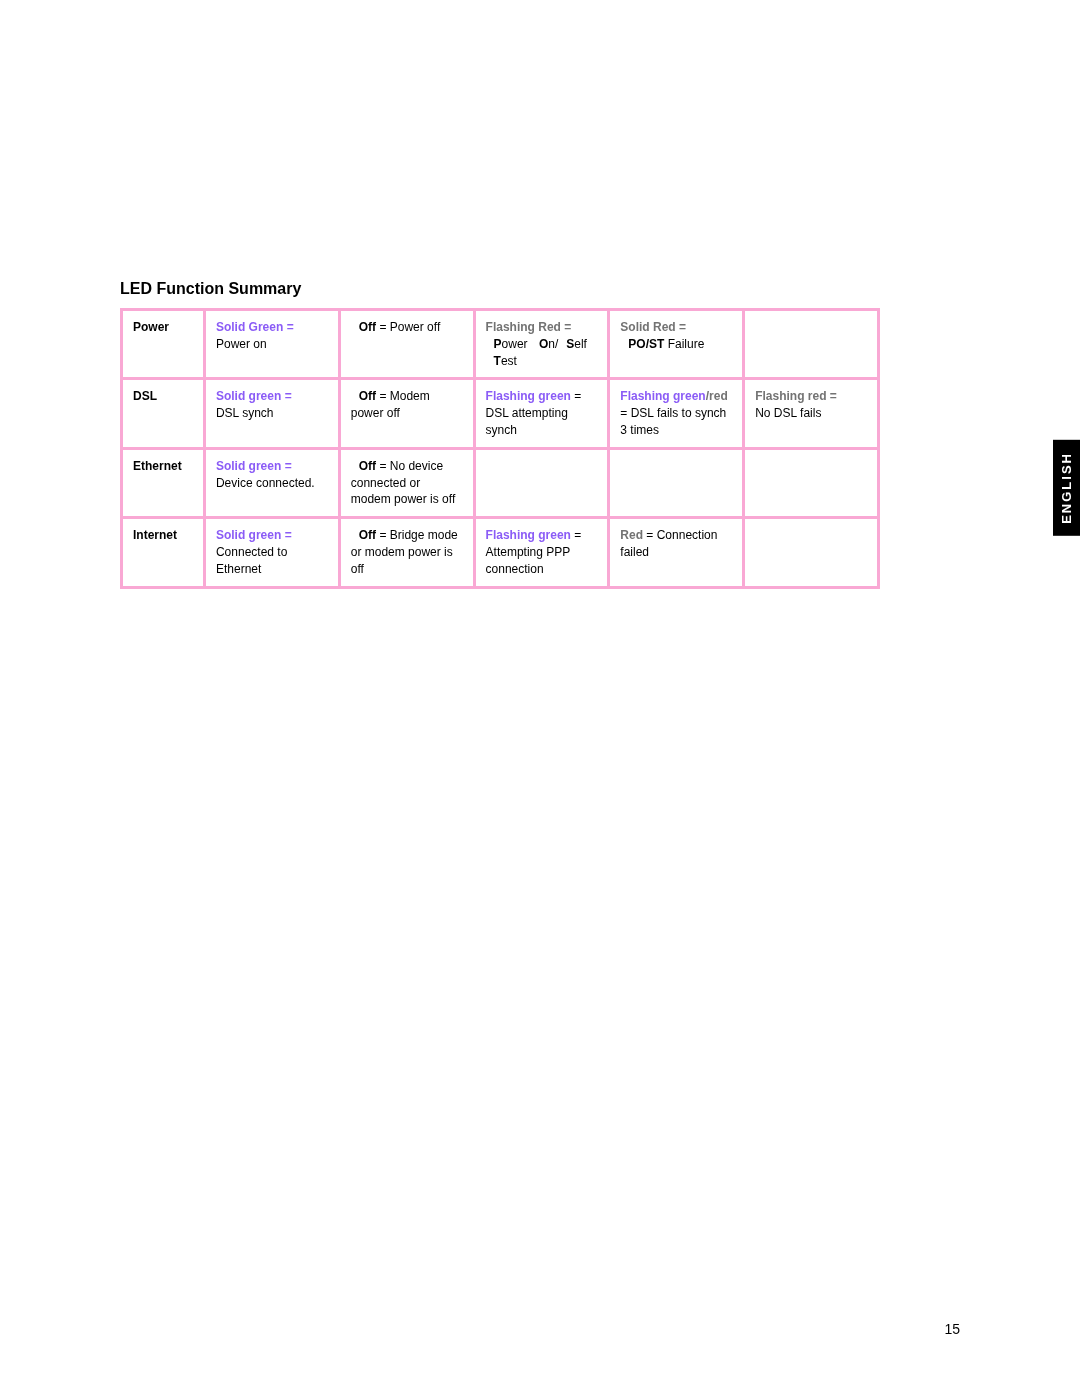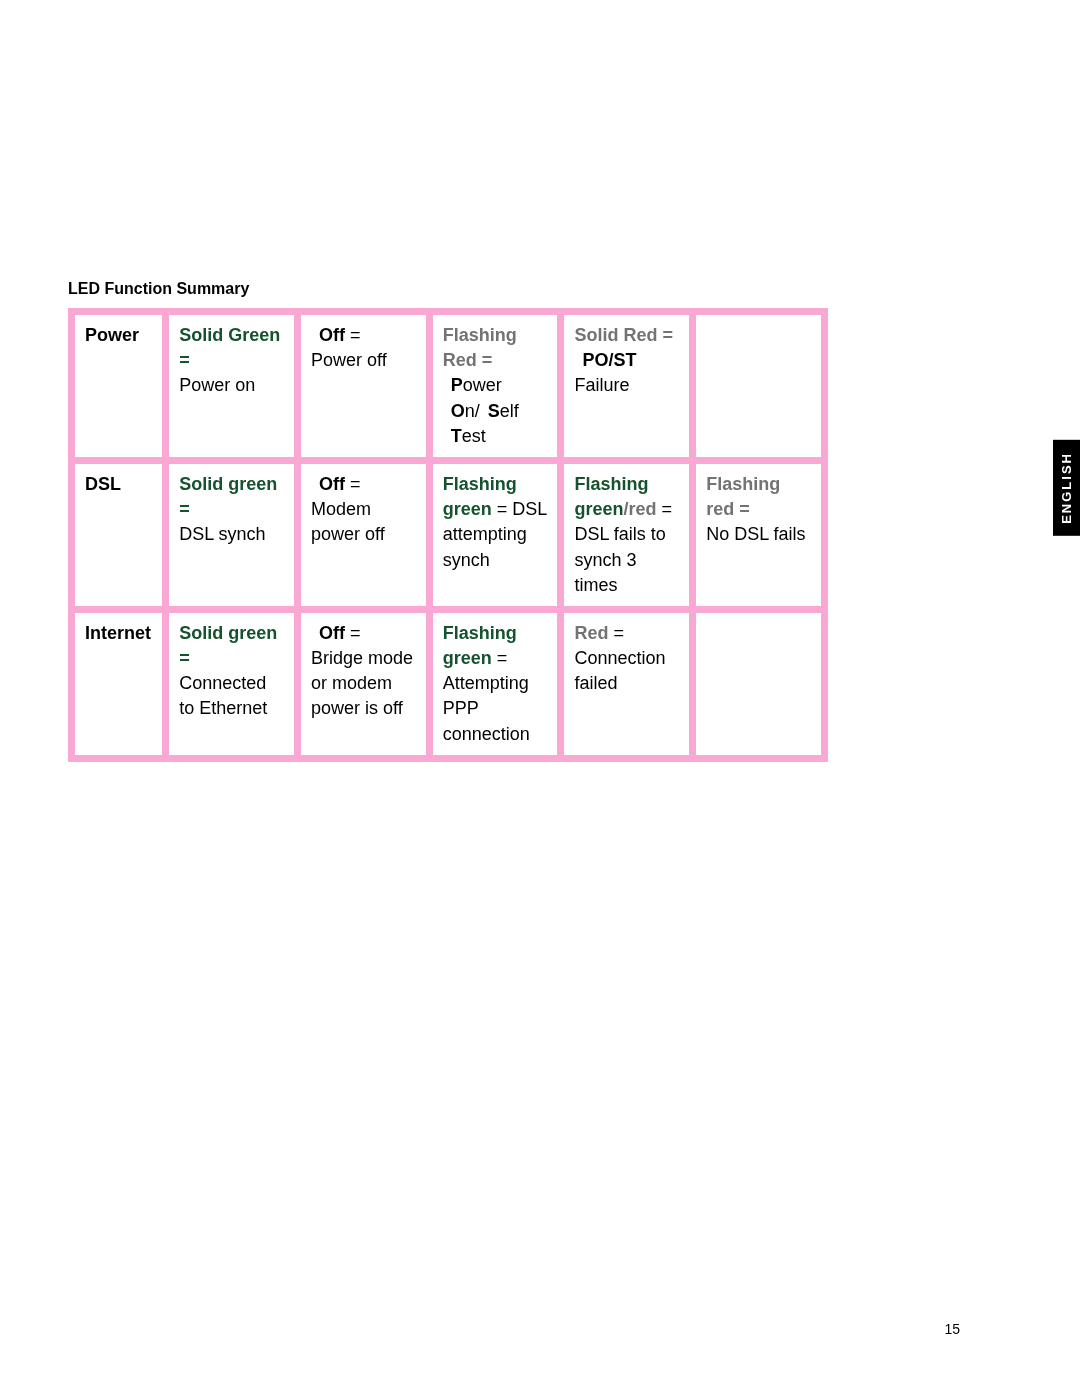--- a/index.html
+++ b/index.html
@@ -12,56 +12,56 @@
       width: 1080px;
       min-height: 1397px;
       background: #ffffff;
       font-family: Arial, Helvetica, sans-serif;
       font-size: 13px;
       color: #000000;
       position: relative;
     }
 
     .page-content {
-      padding: 280px 120px 80px 68px;
+      padding: 280px 120px 80px 120px;
     }
 
     .section-title {
       font-size: 16px;
       font-weight: bold;
       margin-bottom: 10px;
     }
 
     table {
       border-collapse: collapse;
       width: 100%;
       max-width: 760px;
     }
 
     th, td {
-      border: 7px solid #f9a8d4;
+      border: 3px solid #f9a8d4;
       padding: 8px 10px;
       vertical-align: top;
-      font-size: 18px;
+      font-size: 12px;
       line-height: 1.4;
     }
 
     th {
       font-weight: bold;
       background: #fff;
       text-align: left;
       width: 80px;
     }
 
     td {
       width: 130px;
     }
 
     .green {
-      color: #14532d;
+      color: #8b5cf6;
       font-weight: bold;
     }
 
     .red {
       color: #737373;
       font-weight: bold;
     }
 
     .bold {
       font-weight: bold;
@@ -134,20 +134,33 @@
       </td>
       <td>
         <span class="green">Flashing green</span><span class="red">/red</span><span> = DSL fails to synch 3 times</span>
       </td>
       <td>
         <span class="red">Flashing red =</span><br>
         <span>No DSL fails</span>
       </td>
     </tr>
 
+    <tr>
+      <th>Ethernet</th>
+      <td>
+        <span class="green">Solid green =</span><br>
+        <span>Device connected.</span>
+      </td>
+      <td>
+        <span class="bold">Off</span><span> = No device connected or modem power is off</span>
+      </td>
+      <td></td>
+      <td></td>
+      <td></td>
+    </tr>
 
     <tr>
       <th>Internet</th>
       <td>
         <span class="green">Solid green =</span><br>
         <span>Connected to Ethernet</span>
       </td>
       <td>
         <span class="bold">Off</span><span> = Bridge mode or modem power is off</span>
       </td>

